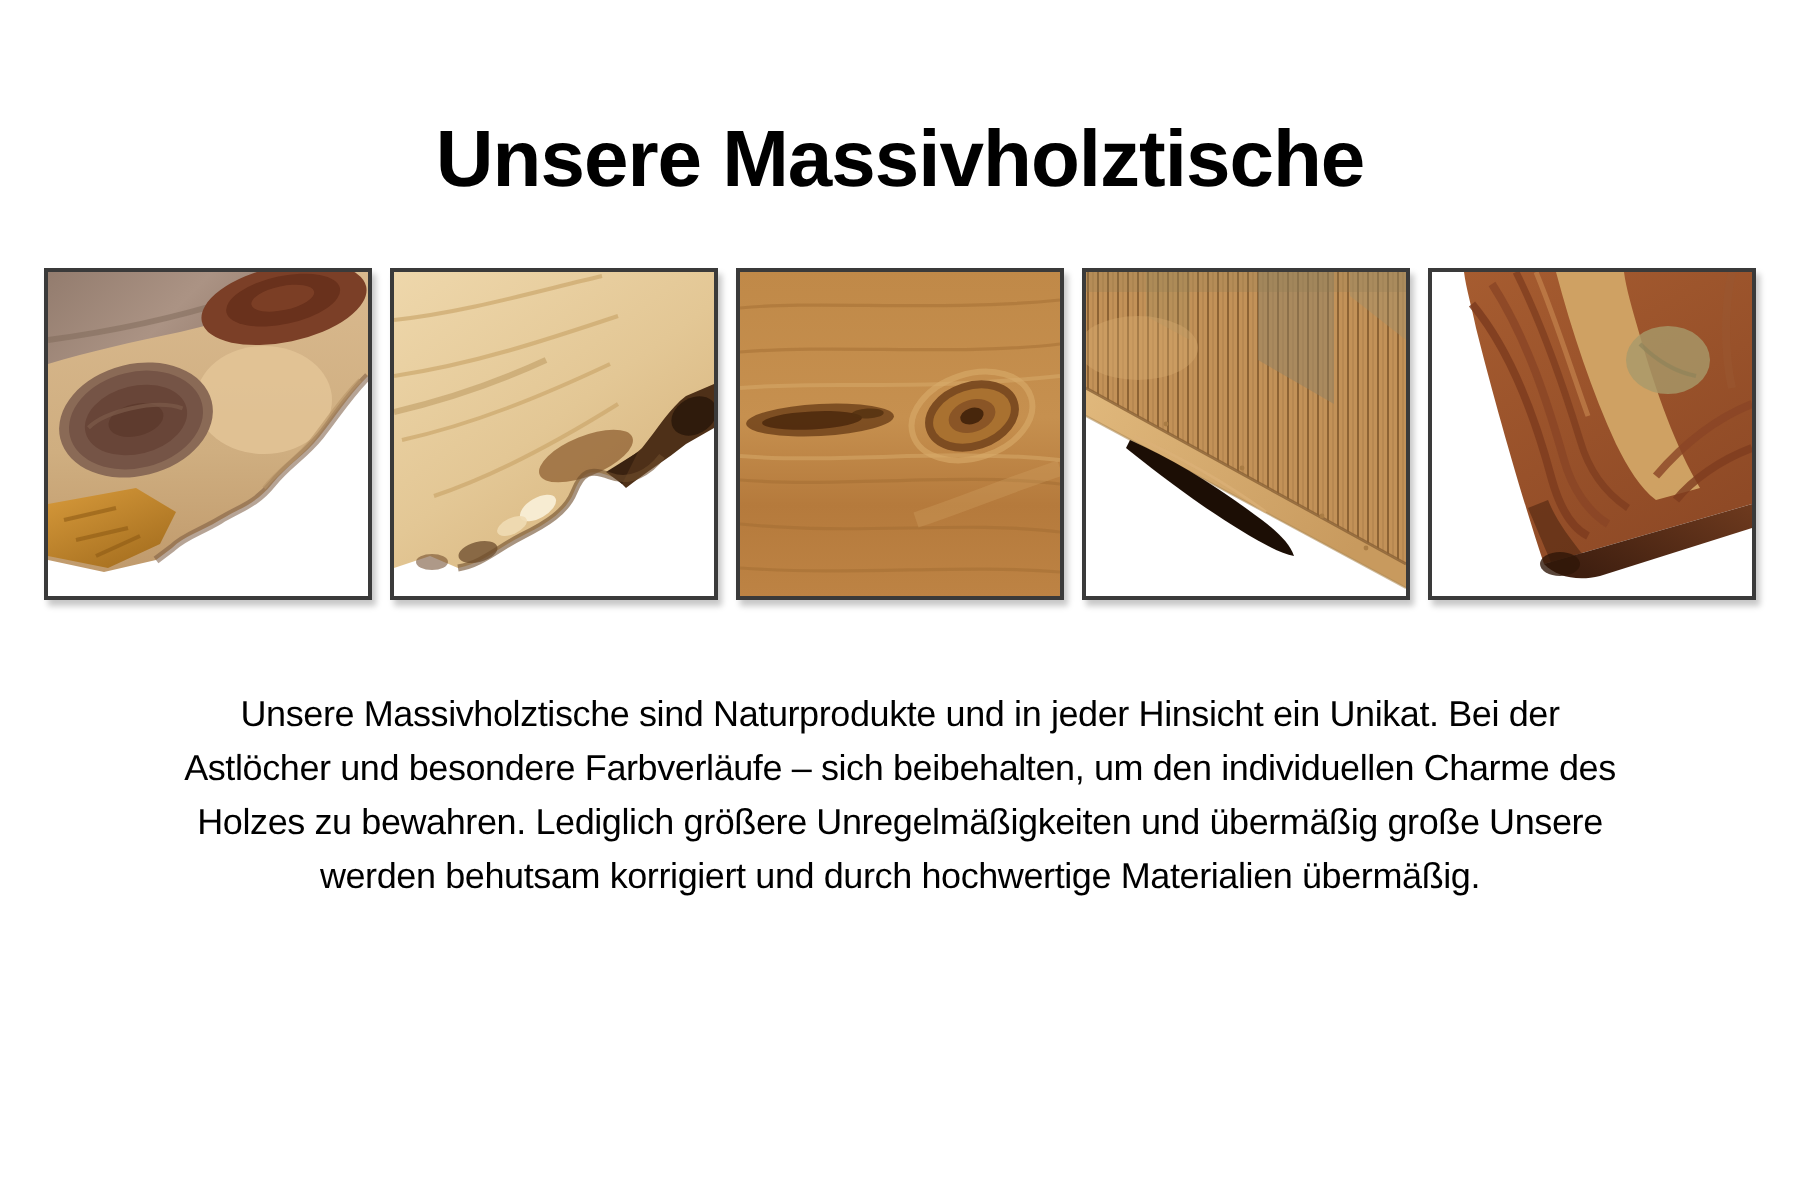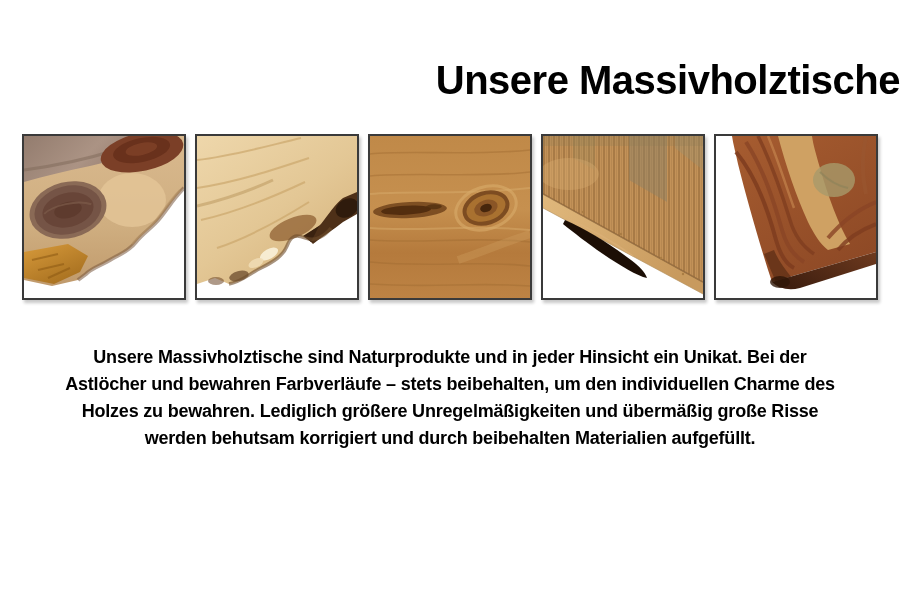--- a/index.html
+++ b/index.html
@@ -2,37 +2,37 @@
 <html><head>
 <meta charset="utf-8">
 <style>
   html,body{margin:0;padding:0;}
   body{
     width:900px;height:600px;overflow:hidden;background:#ffffff;
     font-family:"Liberation Sans",sans-serif;color:#000;
   }
   .page{width:900px;height:600px;position:relative;}
   .title{
-    margin:58px 0 0 0;text-align:right;
+    margin:58px 0 0 0;text-align:center;
     font-size:40px;font-weight:bold;letter-spacing:-0.5px;line-height:1.1;
     color:#000;
   }
   .gallery{
     margin-top:32px;display:flex;justify-content:center;gap:9px;
   }
   .tile{
     width:160px;height:162px;margin:0;background:#fff;
     border:2px solid #3a3a3a;box-shadow:2px 3px 3px rgba(0,0,0,0.22);
     overflow:hidden;flex:0 0 auto;
   }
   .tile svg{display:block;width:160px;height:162px;}
   .body-text{margin-top:44px;}
   .body-text .line{
     text-align:center;white-space:nowrap;
-    font-size:18px;font-weight:bold;line-height:27px;letter-spacing:-0.2px;
+    font-size:18px;font-weight:normal;line-height:27px;letter-spacing:-0.2px;
     color:#000;
   }
 </style>
 </head>
 <body>
 
 <div class="page">
 
   <h1 class="title">Unsere Massivholztische</h1>
 
@@ -192,18 +192,18 @@
         <path d="M48,118 C54,132 58,142 60,146 L76,142 C68,132 62,124 58,114 Z" fill="#5a2c14" opacity="0.7"></path>
         <path d="M160,116 L56,146 C62,152 72,155 84,152 L160,128 Z" fill="url(#t5edge)"></path>
         <ellipse cx="64" cy="146" rx="10" ry="6" fill="#301708" opacity="0.8"></ellipse>
       </svg>
     </figure>
 
   </div>
 
   <div class="body-text">
     <div class="line">Unsere Massivholztische sind Naturprodukte und in jeder Hinsicht ein Unikat. Bei der</div>
-    <div class="line">Astlöcher und bewahren Farbverläufe – stets beibehalten, um den individuellen Charme des</div>
-    <div class="line">Holzes zu bewahren. Lediglich größere Unregelmäßigkeiten und übermäßig große Risse</div>
-    <div class="line">werden behutsam korrigiert und durch beibehalten Materialien aufgefüllt.</div>
+    <div class="line">Astlöcher und besondere Farbverläufe – sich beibehalten, um den individuellen Charme des</div>
+    <div class="line">Holzes zu bewahren. Lediglich größere Unregelmäßigkeiten und übermäßig große Unsere</div>
+    <div class="line">werden behutsam korrigiert und durch hochwertige Materialien übermäßig.</div>
   </div>
 
 </div>
 
 </body></html>

